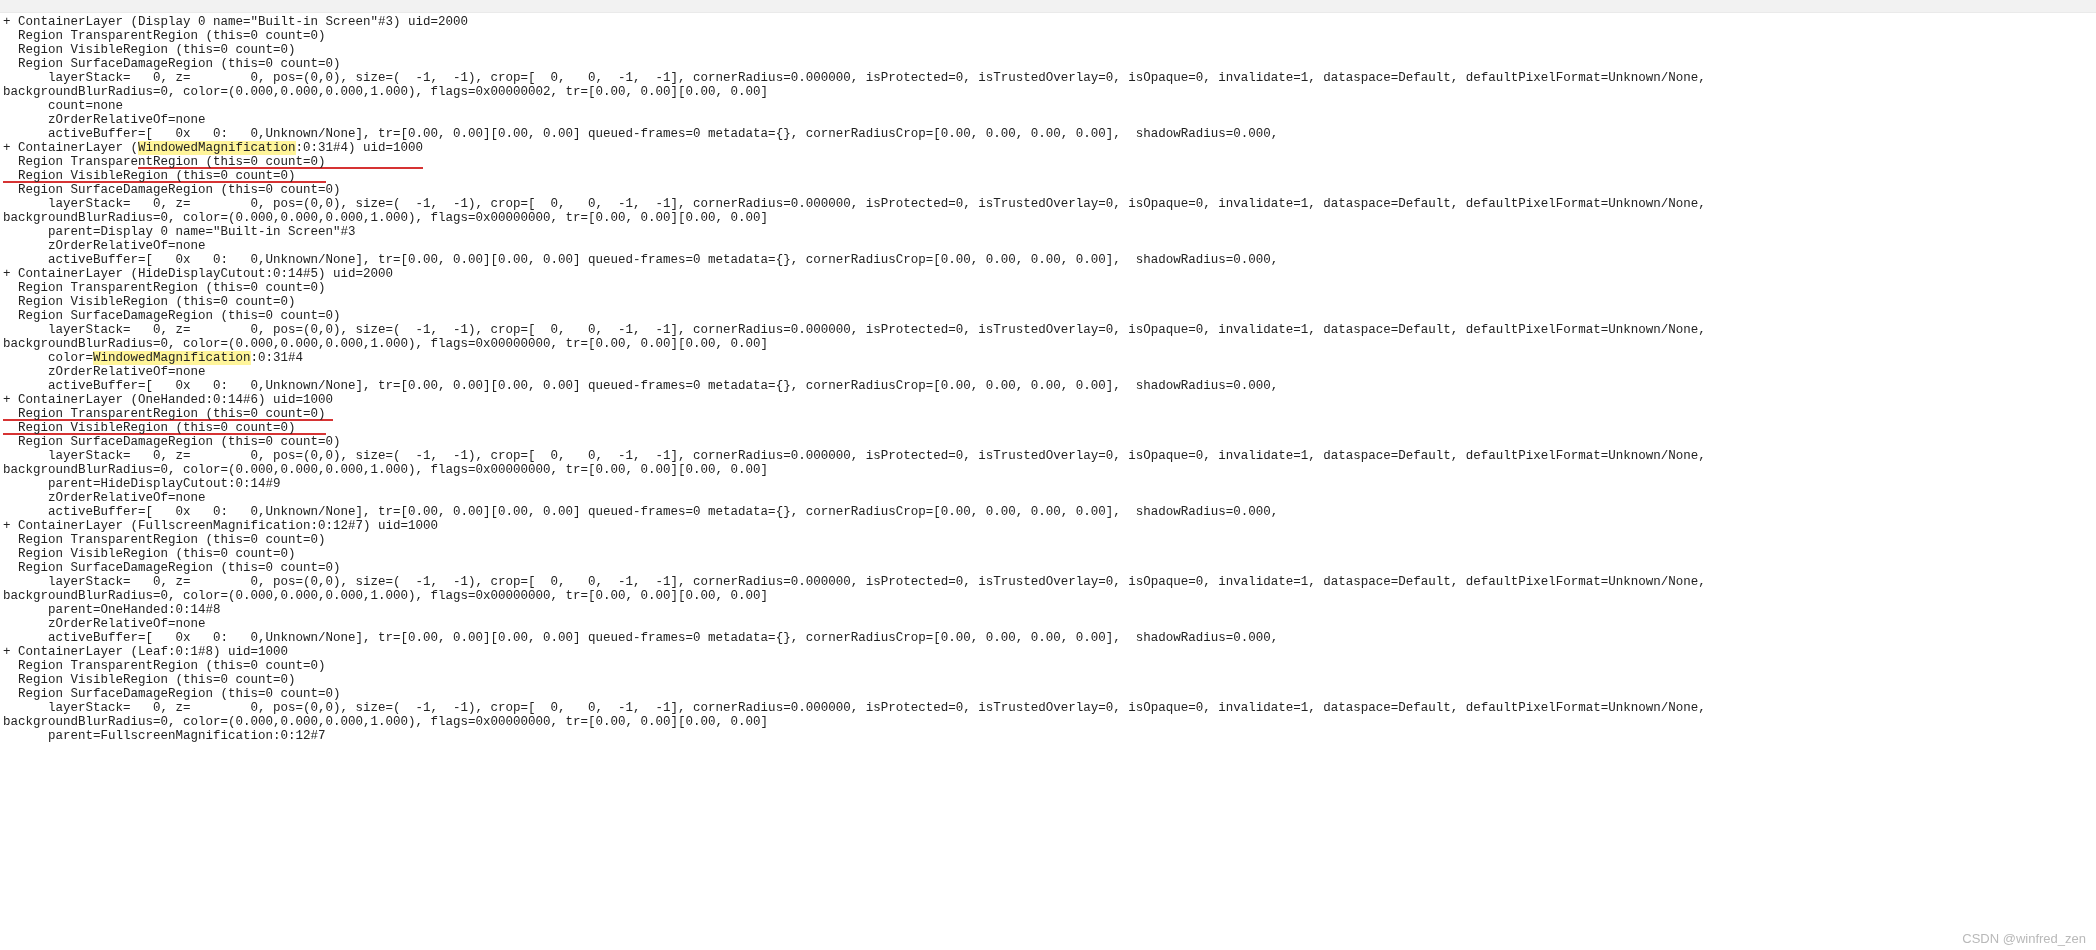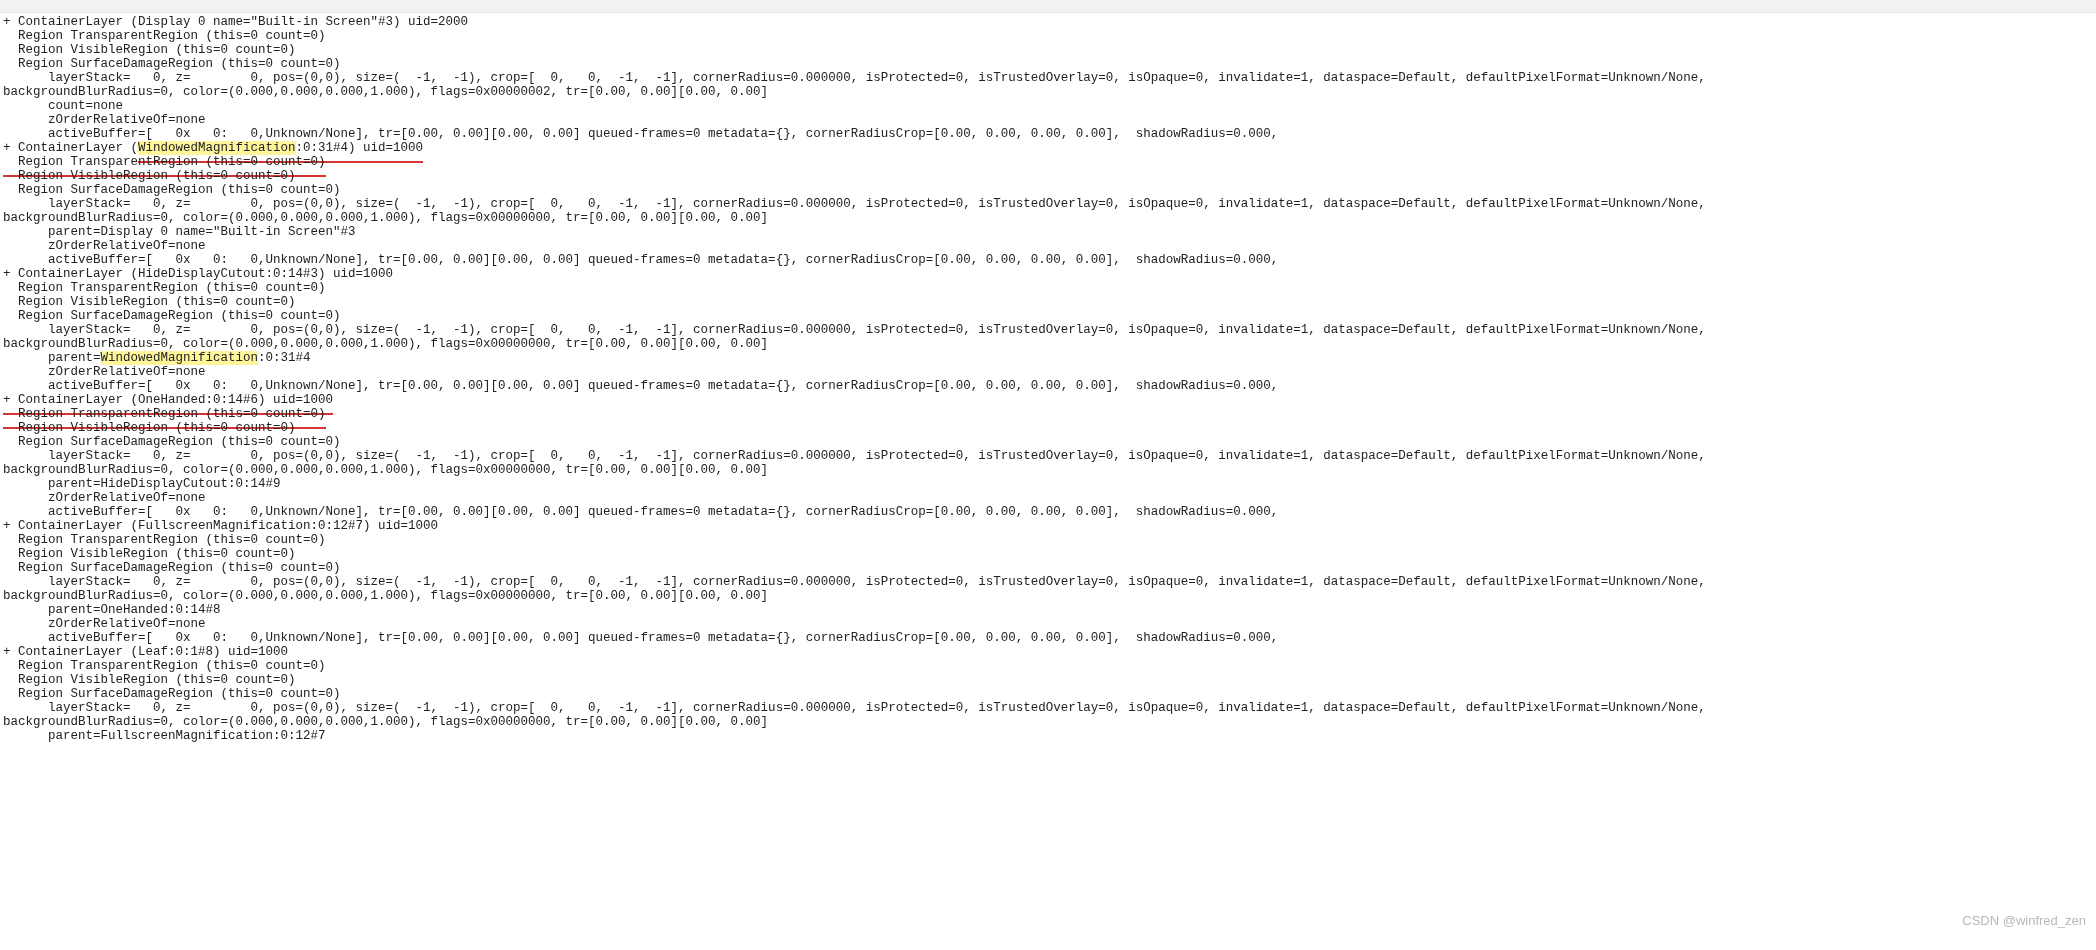--- a/index.html
+++ b/index.html
@@ -1,20 +1,20 @@
 <!DOCTYPE html>
 <html><head>
 <meta charset="utf-8">
 <style>
   html,body{margin:0;padding:0;background:#fff;font-family:SFMono-Regular,Menlo,Consolas,"Liberation Mono",monospace;font-size:12.5px;line-height:14px;color:#222;}
   .topbar{height:12px;background:#f2f2f2;border-bottom:1px solid #eaeaea;}
   .log{white-space:pre;padding:2px 0 0 3px;overflow:hidden;width:2090px;position:relative;}
   .hl{background:#fff59a;}
-  .underline-red{border-bottom:2px solid #d63333;padding-bottom:6px;}
-  .watermark{position:fixed;right:10px;bottom:22px;font-family:Arial,Helvetica,sans-serif;font-size:13px;color:#b9b9b9;pointer-events:none;}
+  .underline-red{border-bottom:2px solid #d63333;padding-bottom:12px;}
+  .watermark{position:fixed;right:10px;bottom:4px;font-family:Arial,Helvetica,sans-serif;font-size:13px;color:#b9b9b9;pointer-events:none;}
 </style>
 </head>
 <body>
 
 <div class="topbar"></div>
 
 <div class="log"><span>+ ContainerLayer (Display 0 name="Built-in Screen"#3) uid=2000</span>
 <span>  Region TransparentRegion (this=0 count=0)</span>
 <span>  Region VisibleRegion (this=0 count=0)</span>
 <span>  Region SurfaceDamageRegion (this=0 count=0)</span>
@@ -25,27 +25,27 @@
 <span>      activeBuffer=[   0x   0:   0,Unknown/None], tr=[0.00, 0.00][0.00, 0.00] queued-frames=0 metadata={}, cornerRadiusCrop=[0.00, 0.00, 0.00, 0.00],  shadowRadius=0.000,</span>
 <span><span>+ ContainerLayer (</span><span class="underline-red"><span class="hl">WindowedMagnification</span><span>:0:31#4) uid=1000</span></span></span>
 <span><span class="underline-red">  Region TransparentRegion (this=0 count=0)</span></span>
 <span>  Region VisibleRegion (this=0 count=0)</span>
 <span>  Region SurfaceDamageRegion (this=0 count=0)</span>
 <span>      layerStack=   0, z=        0, pos=(0,0), size=(  -1,  -1), crop=[  0,   0,  -1,  -1], cornerRadius=0.000000, isProtected=0, isTrustedOverlay=0, isOpaque=0, invalidate=1, dataspace=Default, defaultPixelFormat=Unknown/None,</span>
 <span>backgroundBlurRadius=0, color=(0.000,0.000,0.000,1.000), flags=0x00000000, tr=[0.00, 0.00][0.00, 0.00]</span>
 <span>      parent=Display 0 name="Built-in Screen"#3</span>
 <span>      zOrderRelativeOf=none</span>
 <span>      activeBuffer=[   0x   0:   0,Unknown/None], tr=[0.00, 0.00][0.00, 0.00] queued-frames=0 metadata={}, cornerRadiusCrop=[0.00, 0.00, 0.00, 0.00],  shadowRadius=0.000,</span>
-<span>+ ContainerLayer (HideDisplayCutout:0:14#3) uid=1000</span>
+<span>+ ContainerLayer (HideDisplayCutout:0:14#5) uid=2000</span>
 <span>  Region TransparentRegion (this=0 count=0)</span>
 <span>  Region VisibleRegion (this=0 count=0)</span>
 <span>  Region SurfaceDamageRegion (this=0 count=0)</span>
 <span>      layerStack=   0, z=        0, pos=(0,0), size=(  -1,  -1), crop=[  0,   0,  -1,  -1], cornerRadius=0.000000, isProtected=0, isTrustedOverlay=0, isOpaque=0, invalidate=1, dataspace=Default, defaultPixelFormat=Unknown/None,</span>
 <span>backgroundBlurRadius=0, color=(0.000,0.000,0.000,1.000), flags=0x00000000, tr=[0.00, 0.00][0.00, 0.00]</span>
-<span><span>      parent=</span><span class="hl">WindowedMagnification</span><span>:0:31#4</span></span>
+<span><span>      color=</span><span class="hl">WindowedMagnification</span><span>:0:31#4</span></span>
 <span>      zOrderRelativeOf=none</span>
 <span>      activeBuffer=[   0x   0:   0,Unknown/None], tr=[0.00, 0.00][0.00, 0.00] queued-frames=0 metadata={}, cornerRadiusCrop=[0.00, 0.00, 0.00, 0.00],  shadowRadius=0.000,</span>
 <span><span class="underline-red">+ ContainerLayer (OneHanded:0:14#6) uid=1000</span></span>
 <span><span class="underline-red">  Region TransparentRegion (this=0 count=0)</span></span>
 <span>  Region VisibleRegion (this=0 count=0)</span>
 <span>  Region SurfaceDamageRegion (this=0 count=0)</span>
 <span>      layerStack=   0, z=        0, pos=(0,0), size=(  -1,  -1), crop=[  0,   0,  -1,  -1], cornerRadius=0.000000, isProtected=0, isTrustedOverlay=0, isOpaque=0, invalidate=1, dataspace=Default, defaultPixelFormat=Unknown/None,</span>
 <span>backgroundBlurRadius=0, color=(0.000,0.000,0.000,1.000), flags=0x00000000, tr=[0.00, 0.00][0.00, 0.00]</span>
 <span>      parent=HideDisplayCutout:0:14#9</span>
 <span>      zOrderRelativeOf=none</span>

